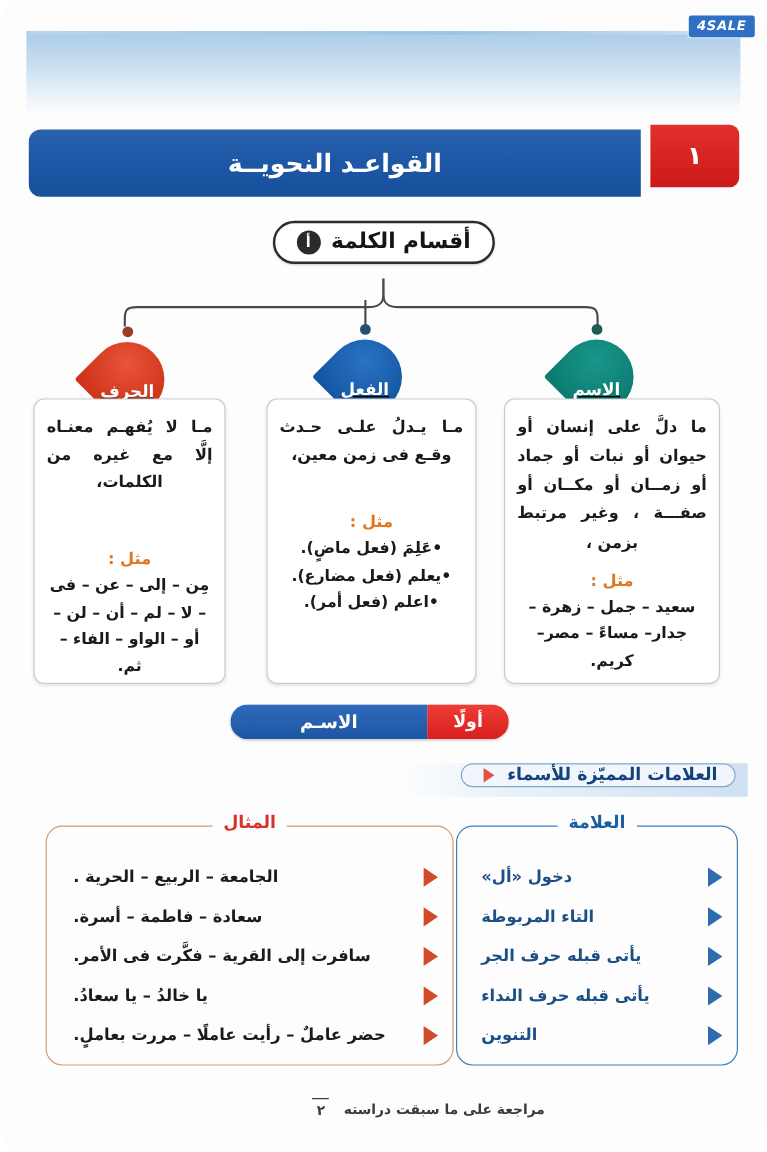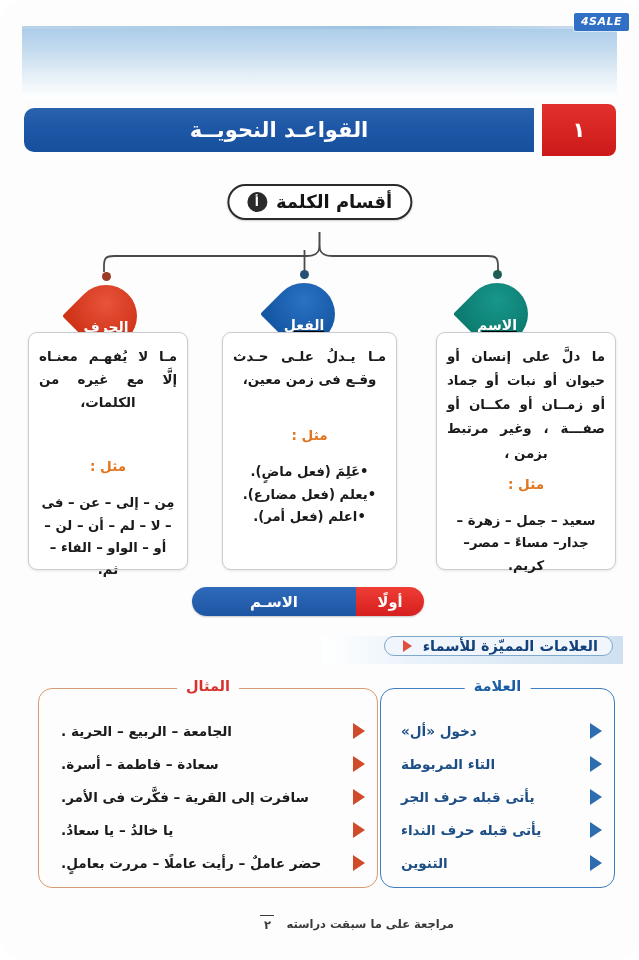--- a/index.html
+++ b/index.html
@@ -43,21 +43,21 @@
     box-shadow: 0 0 0 1px rgba(255,255,255,.5);
   }
 
   
   .titlebar {
     position: absolute; left: 24px; top: 108px;
     width: 592px; height: 44px;
   }
   .titlebar-blue {
     position: absolute; left: 0; top: 0;
-    width: 510px; height: 44px;
+    width: 510px; height: 56px;
     background: linear-gradient(to bottom, #2a62ad 0%, #1d57a6 45%, #17509c 100%);
     border-radius: 10px 0 0 10px;
     display: flex; align-items: center; justify-content: center;
   }
   .titlebar-blue span {
     color: #ffffff;
     font-size: 21px;
     font-weight: bold;
     letter-spacing: 1px;
   }
@@ -130,32 +130,32 @@
     position: absolute;
     background: #ffffff;
     border: 1.6px solid #c9cdd2;
     border-radius: 9px;
     box-shadow: 0 1px 3px rgba(0,0,0,.10);
     padding: 12px 10px 10px 10px;
     text-align: center;
   }
   .card-harf { left: 28px;  top: 332px; width: 160px; height: 238px; }
   .card-fiel { left: 222px; top: 332px; width: 175px; height: 238px; }
-  .card-ism  { left: 436px; top: 332px; width: 180px; height: 238px; }
+  .card-ism  { left: 420px; top: 332px; width: 180px; height: 238px; }
 
   .card .def {
     font-size: 13.4px; line-height: 1.72; color: #1a1a1a;
     font-weight: 600; text-align: justify; text-align-last: center;
   }
   .card .mithal {
     margin-top: 10px; font-size: 13.5px; font-weight: bold; color: #e0761f;
   }
   .card .ex {
     font-size: 13.2px; line-height: 1.7; color: #1a1a1a; font-weight: 600;
-    margin-top: 18px;
+    margin-top: 4px;
   }
   .card-ism .def { line-height: 1.8; }
   .card-fiel .mithal { margin-top: 36px; }
   .card-harf .mithal { margin-top: 44px; }
 
   
   .firstly {
     position: absolute; left: 192px; top: 587px;
     width: 232px; height: 29px;
     border-radius: 15px; overflow: hidden;

